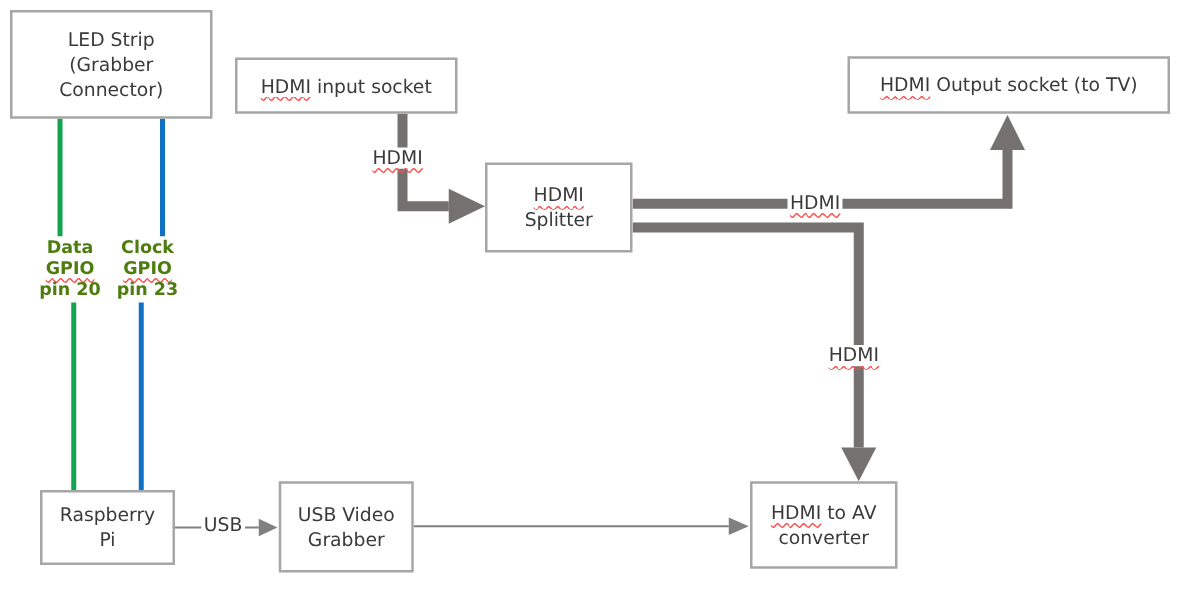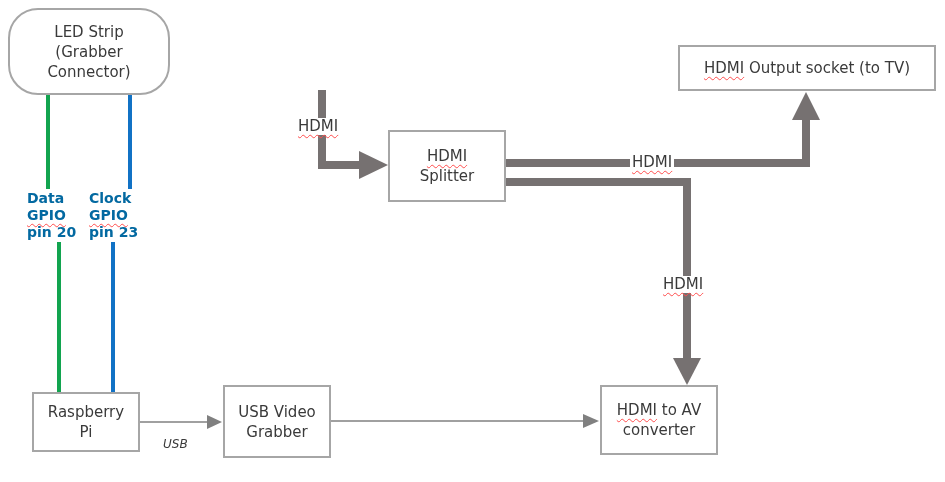--- a/index.html
+++ b/index.html
@@ -54,22 +54,22 @@
     white-space: nowrap;
     padding: 0 2px;
     z-index: 3;
   }
   .gpio-label {
     position: absolute;
     background: #ffffff;
     font-size: 14px;
     font-weight: 700;
     line-height: 17px;
-    color: #0369a1;
-    text-align: left;
+    color: #4d7c0f;
+    text-align: center;
     padding: 1px 3px;
     z-index: 3;
   }
   .sq {
     text-decoration-line: underline;
     text-decoration-style: wavy;
     text-decoration-color: var(--spellcheck_red, #ff4040);
     text-decoration-thickness: 1px;
     text-underline-offset: 3px;
   }
@@ -95,26 +95,29 @@
     <polygon points="673,358 701,358 687,385" fill="#767171"></polygon>
 
     <line x1="140" y1="422" x2="207" y2="422" stroke-width="1.5" stroke="#808080"></line>
     <polygon points="207,415 207,429 222,422" fill="#808080"></polygon>
 
     <line x1="331" y1="421" x2="583" y2="421" stroke-width="1.5" stroke="#808080"></line>
     <polygon points="583,414 583,428 599,421" fill="#808080"></polygon>
   </svg>
 
 
-  <div class="box" style="left:8px; top:8px; width:162px; height:87px;border-radius:30px;">
+  <div class="box" style="left:8px; top:8px; width:162px; height:87px;">
     <span class="row">LED Strip</span>
     <span class="row">(Grabber</span>
     <span class="row">Connector)</span>
   </div>
 
+  <div class="box" style="left:188px; top:46px; width:178px; height:45px;">
+    <span class="row"><span class="sq">HDMI</span><span> input socket</span></span>
+  </div>
 
   <div class="box" style="left:678px; top:45px; width:258px; height:46px;">
     <span class="row"><span class="sq">HDMI</span><span> Output socket (to TV)</span></span>
   </div>
 
   <div class="box" style="left:388px; top:130px; width:118px; height:72px;">
     <span class="row sq">HDMI</span>
     <span class="row">Splitter</span>
   </div>
 
@@ -132,21 +135,21 @@
     <span class="row">USB Video</span>
     <span class="row">Grabber</span>
   </div>
 
   <div class="wire-label sq" style="left:296px; top:118px;">HDMI</div>
 
   <div class="wire-label sq" style="left:630px; top:154px;">HDMI</div>
 
   <div class="wire-label sq" style="left:661px; top:276px;">HDMI</div>
 
-  <div class="wire-label" style="left:161px; top:436px; font-size:12px;font-style:italic;">USB</div>
+  <div class="wire-label" style="left:161px; top:412px; font-size:15px;">USB</div>
 
   <div class="wire-label" style="left:405px; top:403px; width:114px; line-height:19px;">
   </div>
 
   <div class="gpio-label" style="left:24px; top:189px; width:58px;">
     <div>Data</div>
     <div class="sq">GPIO</div>
     <div>pin 20</div>
   </div>
 

